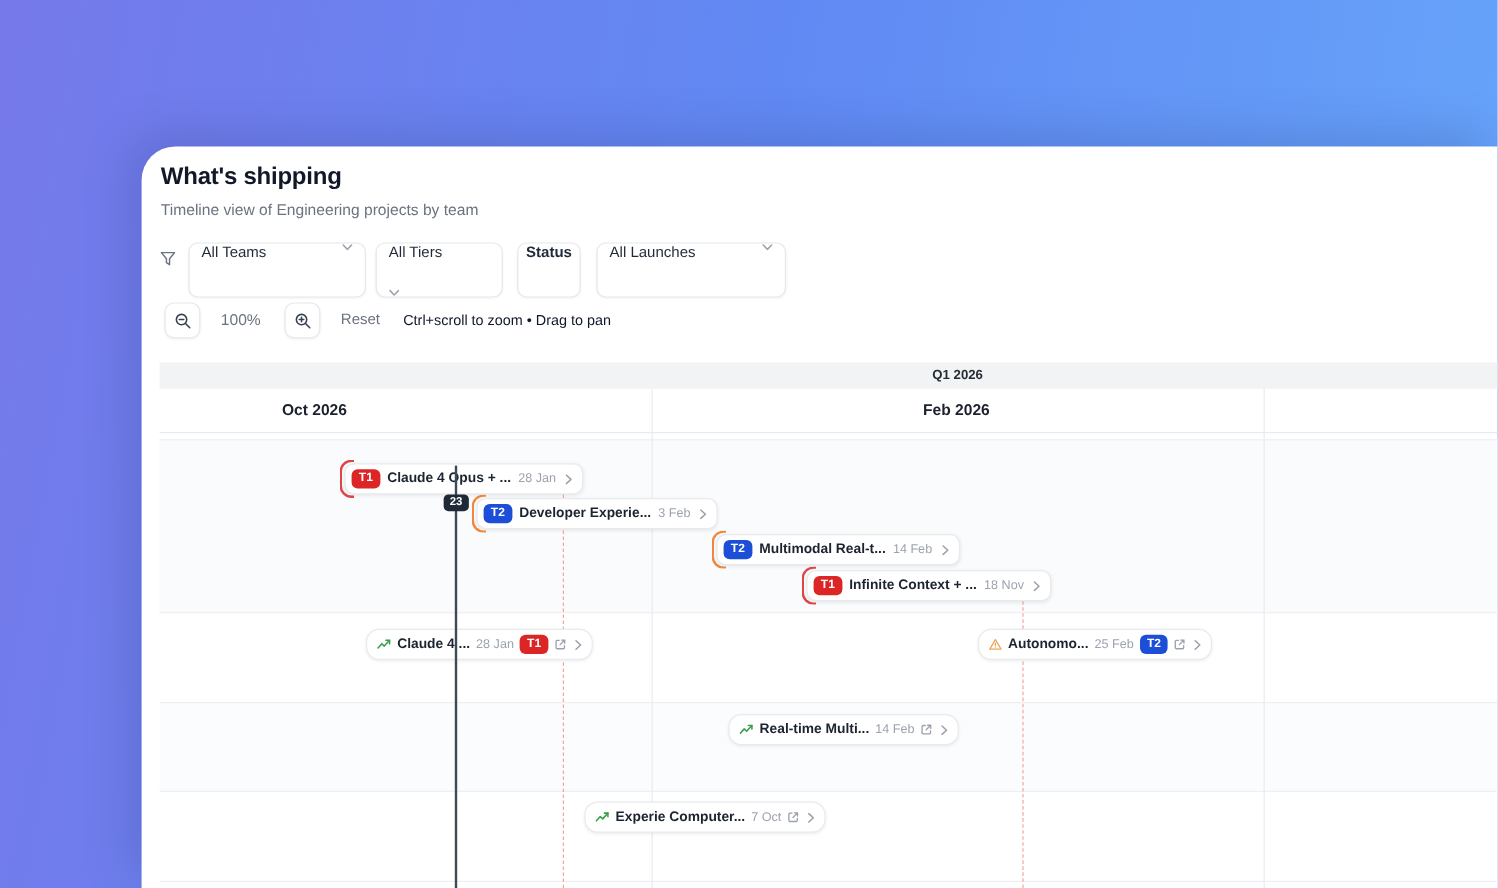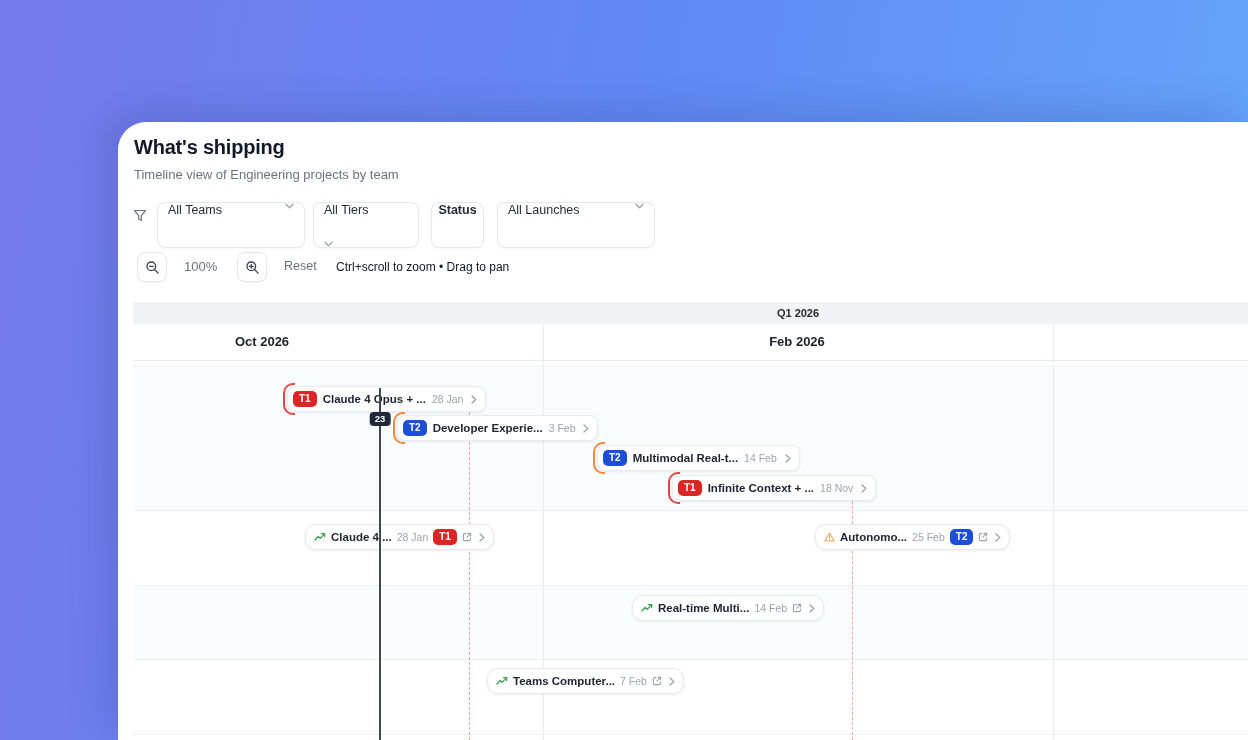--- a/index.html
+++ b/index.html
@@ -252,21 +252,21 @@
           <path d="M6 1.4 H8.6 V4 M8.6 1.4 L4.8 5.2" stroke="#9aa1ab" stroke-width="1.1" stroke-linecap="round" stroke-linejoin="round"></path>
         </svg>
       </span>
     <span class="chev">
         <svg width="6" height="9" viewBox="0 0 6 9" fill="none">
           <path d="M1 1 L4.8 4.5 L1 8" stroke="#9aa1ab" stroke-width="1.3" stroke-linecap="round" stroke-linejoin="round"></path>
         </svg>
       </span>
   </div>
 
-  <div class="abs pill" style="left:514px;top:473px;">
+  <div class="abs pill" style="left:489px;top:473px;">
     <span class="mini-icon">
         <svg width="12" height="10" viewBox="0 0 12 10" fill="none">
           <path d="M1 8 L4.2 4.4 L6.2 6.4 L10.6 1.6" stroke="#3b9e4e" stroke-width="1.3" stroke-linecap="round" stroke-linejoin="round"></path>
           <path d="M7.6 1.6 H10.6 V4.6" stroke="#3b9e4e" stroke-width="1.3" stroke-linecap="round" stroke-linejoin="round"></path>
         </svg>
       </span>
     <span class="item-title">Real-time Multi...</span>
     <span class="item-date">14 Feb</span>
     <span class="mini-icon">
         <svg width="10" height="10" viewBox="0 0 10 10" fill="none">
@@ -281,22 +281,22 @@
       </span>
   </div>
 
   <div class="abs pill" style="left:369px;top:546px;">
     <span class="mini-icon">
         <svg width="12" height="10" viewBox="0 0 12 10" fill="none">
           <path d="M1 8 L4.2 4.4 L6.2 6.4 L10.6 1.6" stroke="#3b9e4e" stroke-width="1.3" stroke-linecap="round" stroke-linejoin="round"></path>
           <path d="M7.6 1.6 H10.6 V4.6" stroke="#3b9e4e" stroke-width="1.3" stroke-linecap="round" stroke-linejoin="round"></path>
         </svg>
       </span>
-    <span class="item-title">Teams Computer...</span>
-    <span class="item-date">7 Feb</span>
+    <span class="item-title">Experie Computer...</span>
+    <span class="item-date">7 Oct</span>
     <span class="mini-icon">
         <svg width="10" height="10" viewBox="0 0 10 10" fill="none">
           <path d="M4 1.6 H2.4 A1 1 0 0 0 1.4 2.6 V7.6 A1 1 0 0 0 2.4 8.6 H7.4 A1 1 0 0 0 8.4 7.6 V6" stroke="#9aa1ab" stroke-width="1.1" stroke-linecap="round"></path>
           <path d="M6 1.4 H8.6 V4 M8.6 1.4 L4.8 5.2" stroke="#9aa1ab" stroke-width="1.1" stroke-linecap="round" stroke-linejoin="round"></path>
         </svg>
       </span>
     <span class="chev">
         <svg width="6" height="9" viewBox="0 0 6 9" fill="none">
           <path d="M1 1 L4.8 4.5 L1 8" stroke="#9aa1ab" stroke-width="1.3" stroke-linecap="round" stroke-linejoin="round"></path>
         </svg>

